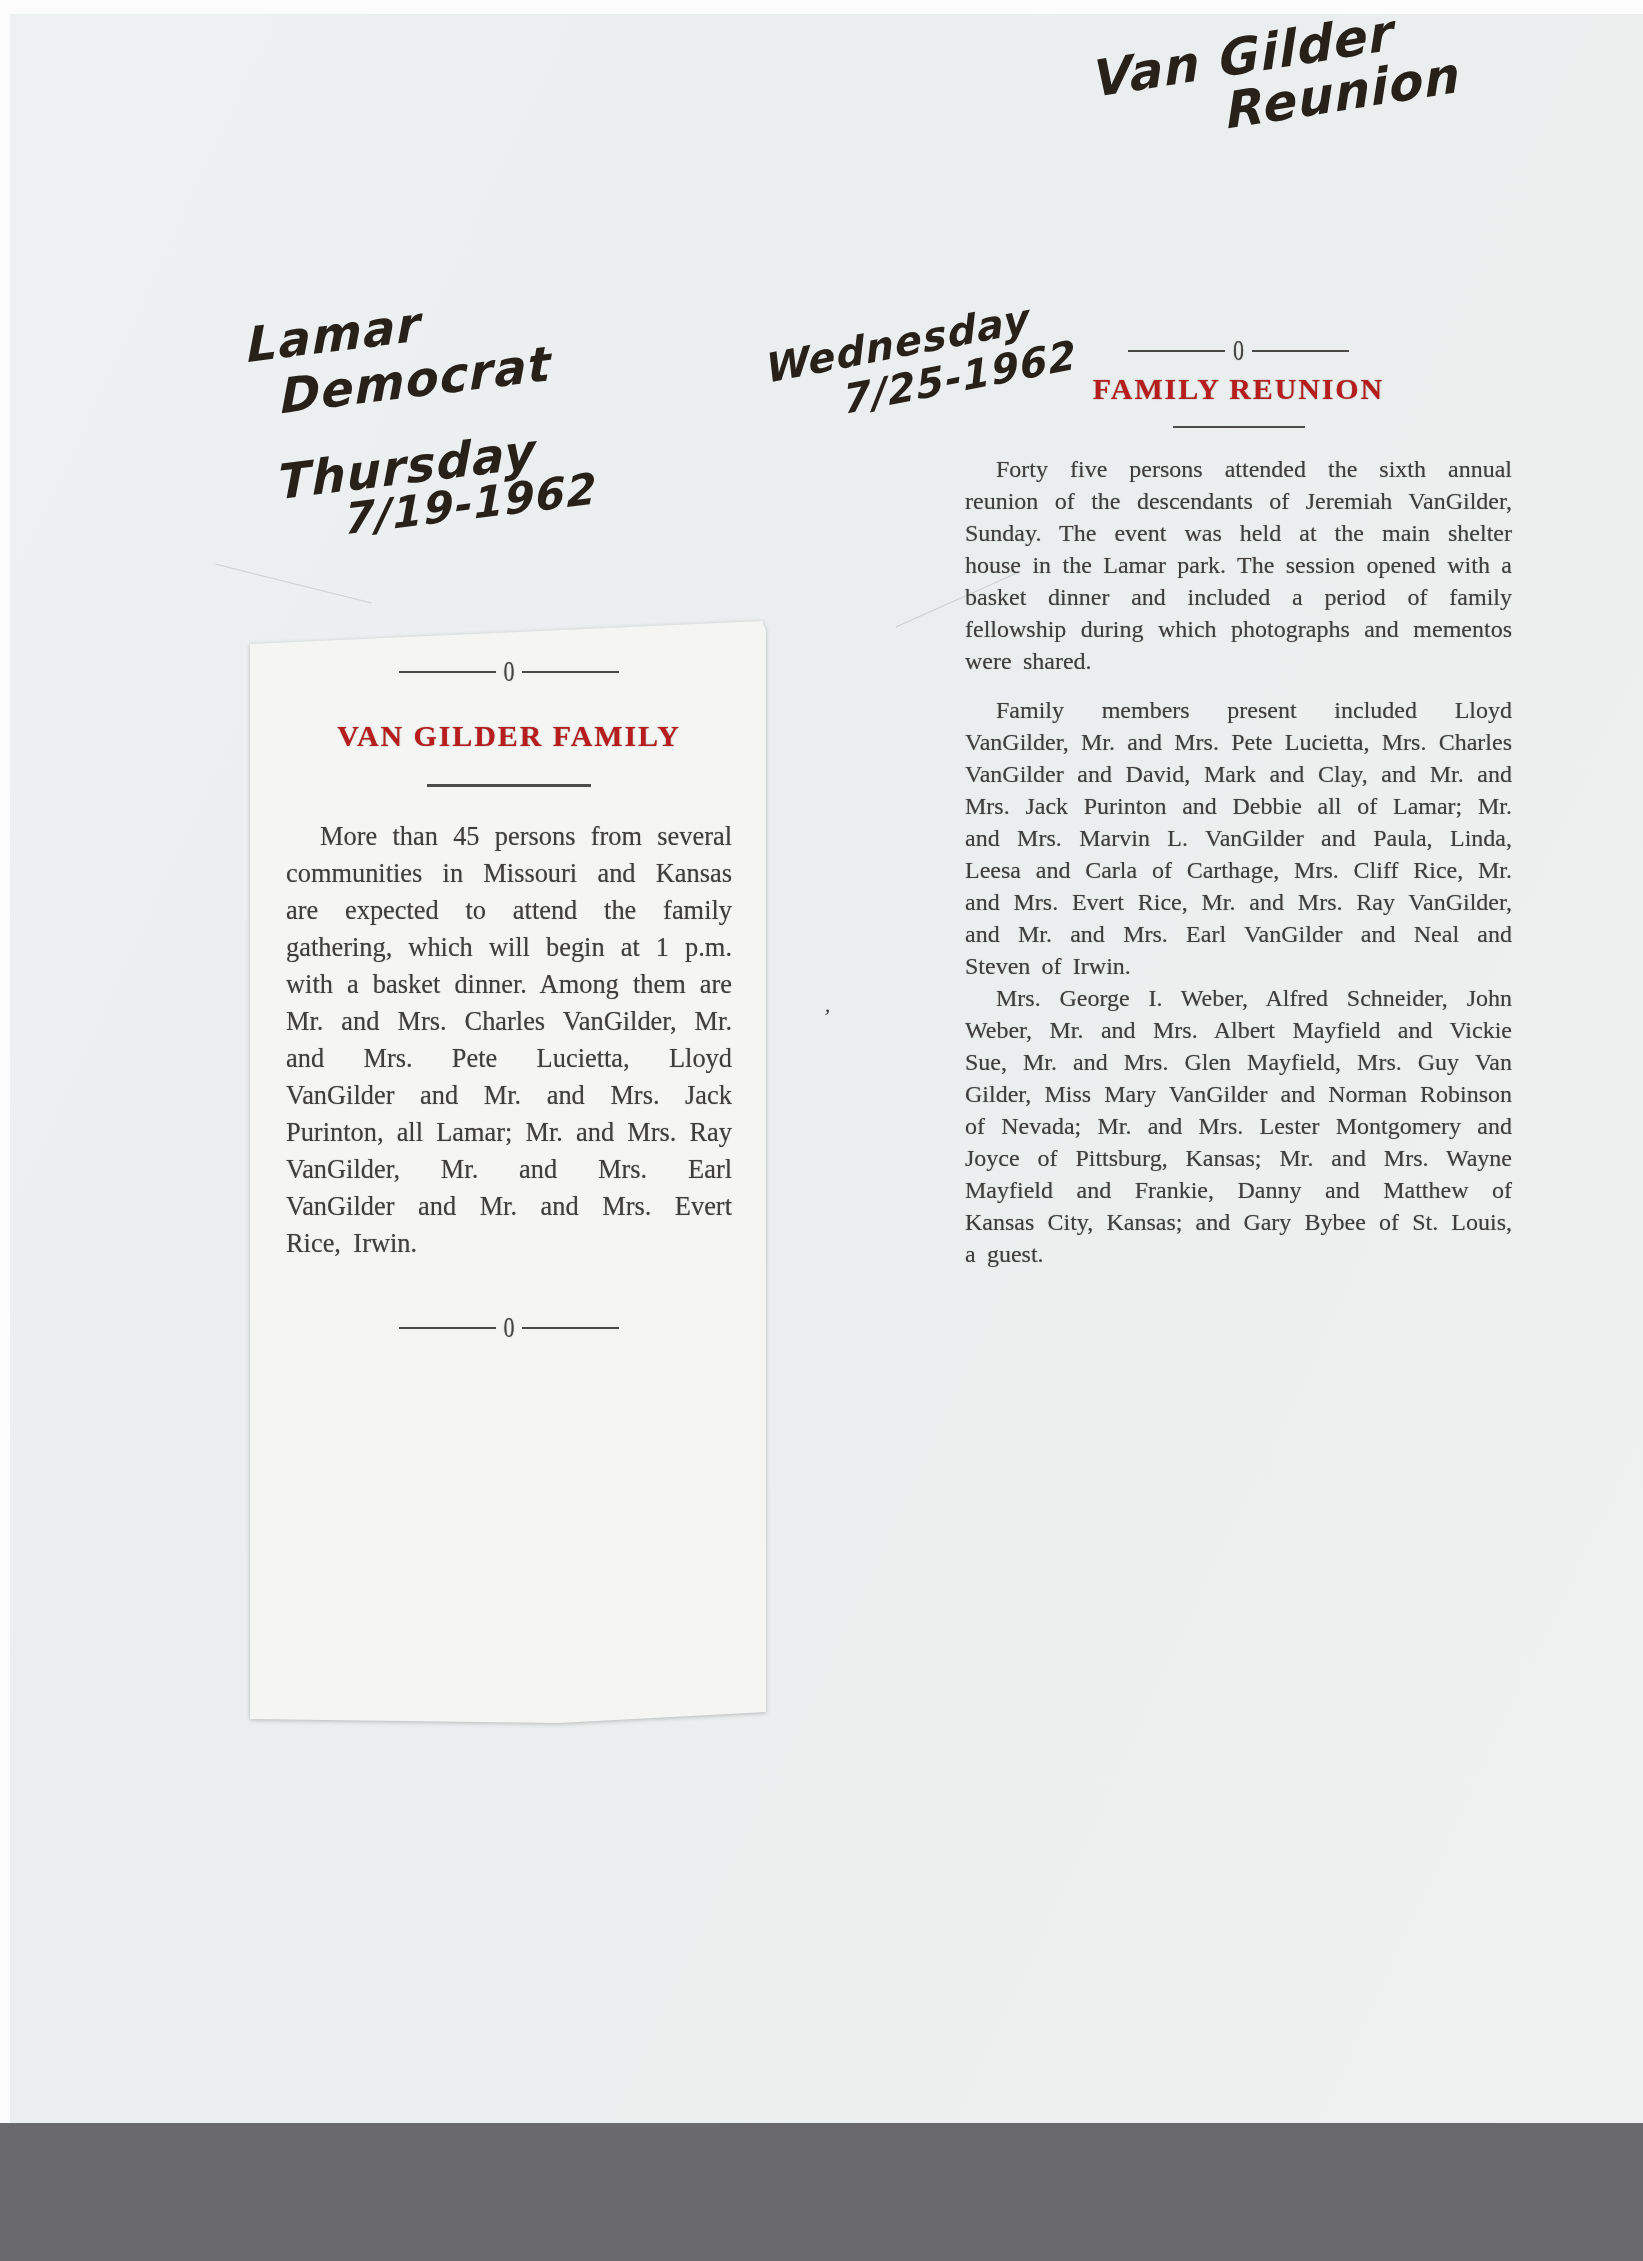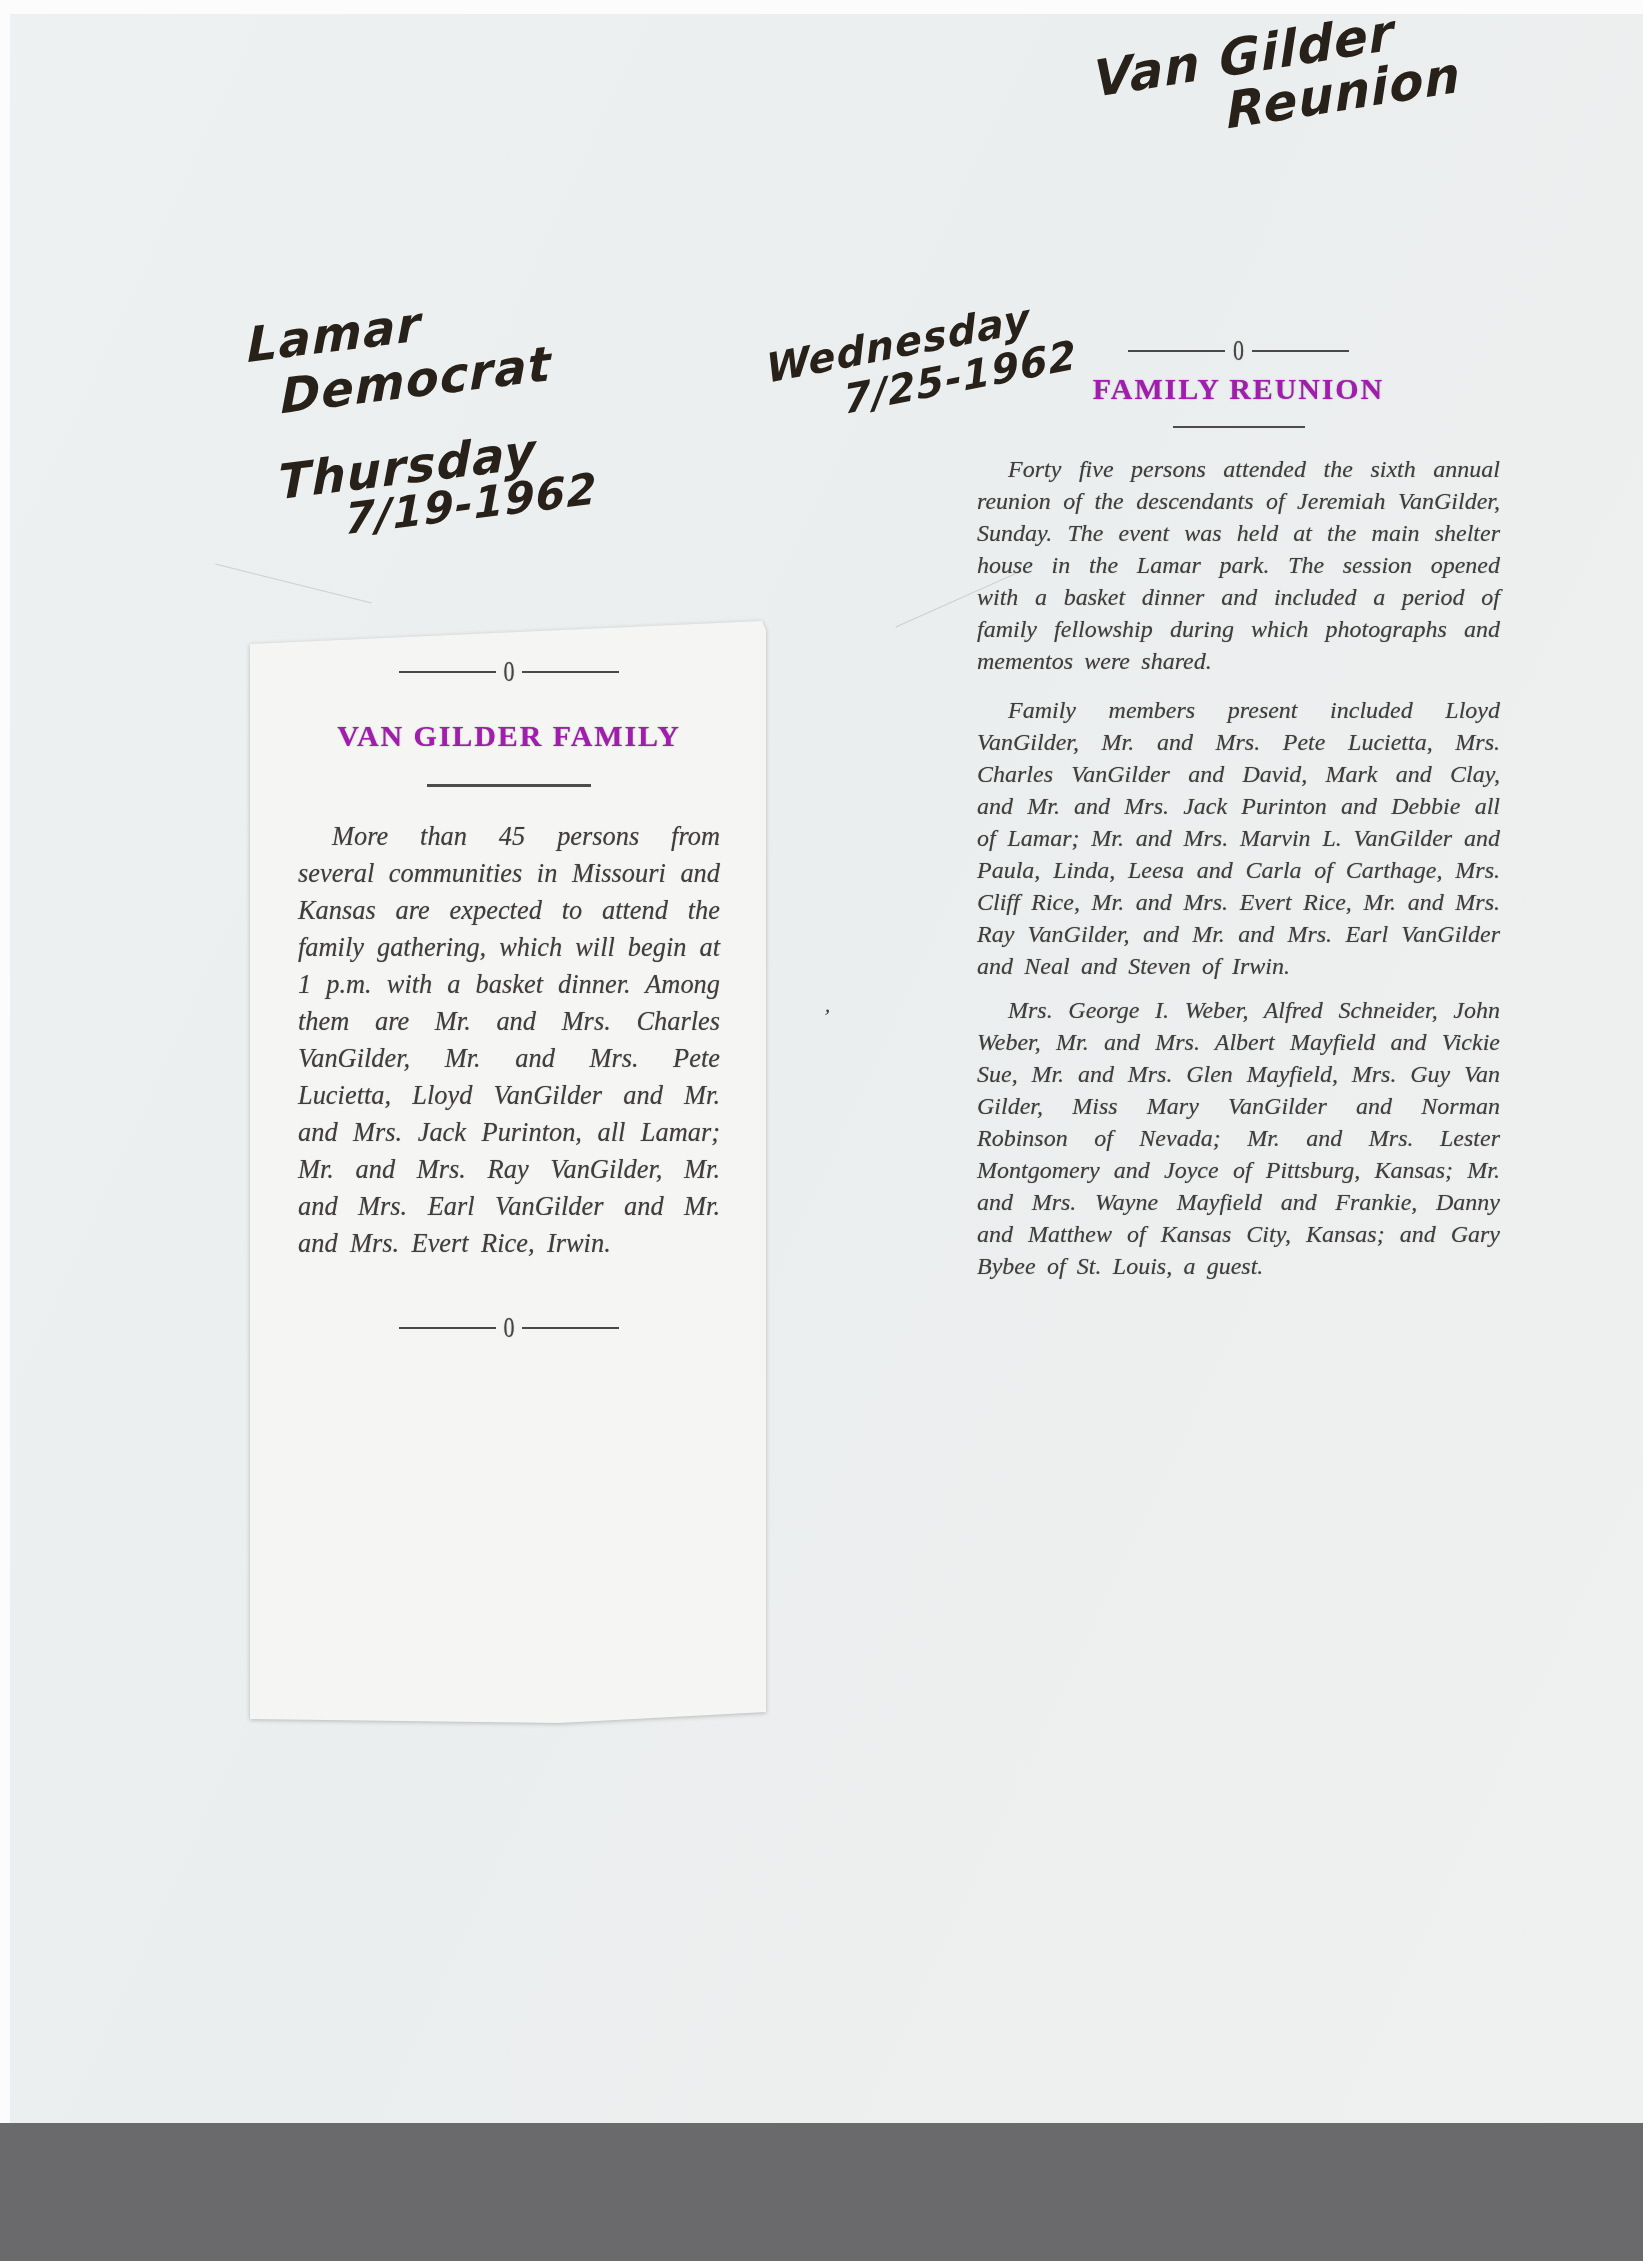--- a/index.html
+++ b/index.html
@@ -25,23 +25,23 @@
   #note-source{left:257px;top:298px;font-size:48px;transform:rotate(-7deg);}
   #note-source .l2{margin-left:27px;margin-top:1.3px;}
   #note-source .l3{margin-left:14px;margin-top:31px;}
   #note-source .l4{margin-left:76px;margin-top:-6.4px;font-size:43px;}
 
   #note-date{left:768px;top:317px;font-size:40px;transform:rotate(-11deg);}
   #note-date .l2{margin-left:70px;margin-top:0px;}
 
   
   .np-text{color:#3f3e3c;text-shadow:0 0 1px rgba(80,78,74,.55);}
-  .np-par{font-size:26.4px;line-height:37px;text-align:justify;margin:12px;text-indent:34px;
-          word-spacing:.22em;font-style:italic;}
-  .headline{font-weight:bold;color:#a21caf;text-align:center;letter-spacing:1.9px;
+  .np-par{font-size:26.4px;line-height:37px;text-align:justify;margin:0;text-indent:34px;
+          word-spacing:.22em;}
+  .headline{font-weight:bold;color:#b91c1c;text-align:center;letter-spacing:1.9px;
             text-shadow:0 0 1.3px rgba(60,58,55,.6);}
   .dinkus{display:flex;align-items:center;justify-content:center;gap:7.7px;}
   .dline{height:1.9px;background:#4a4947;width:97px;filter:blur(0.4px);}
   .dzero{font-size:22px;color:#454442;transform:scaleY(1.3);line-height:1;}
   .subrule{height:2.6px;background:#4d4c4a;margin:0 auto;filter:blur(0.5px);}
 
   
   #clip-left-wrap{position:absolute;left:250px;top:621px;
                   filter:drop-shadow(0 1.3px 1.9px rgba(110,115,120,.45));}
   #clip-left{width:516px;height:1102px;background:#f5f6f3;

